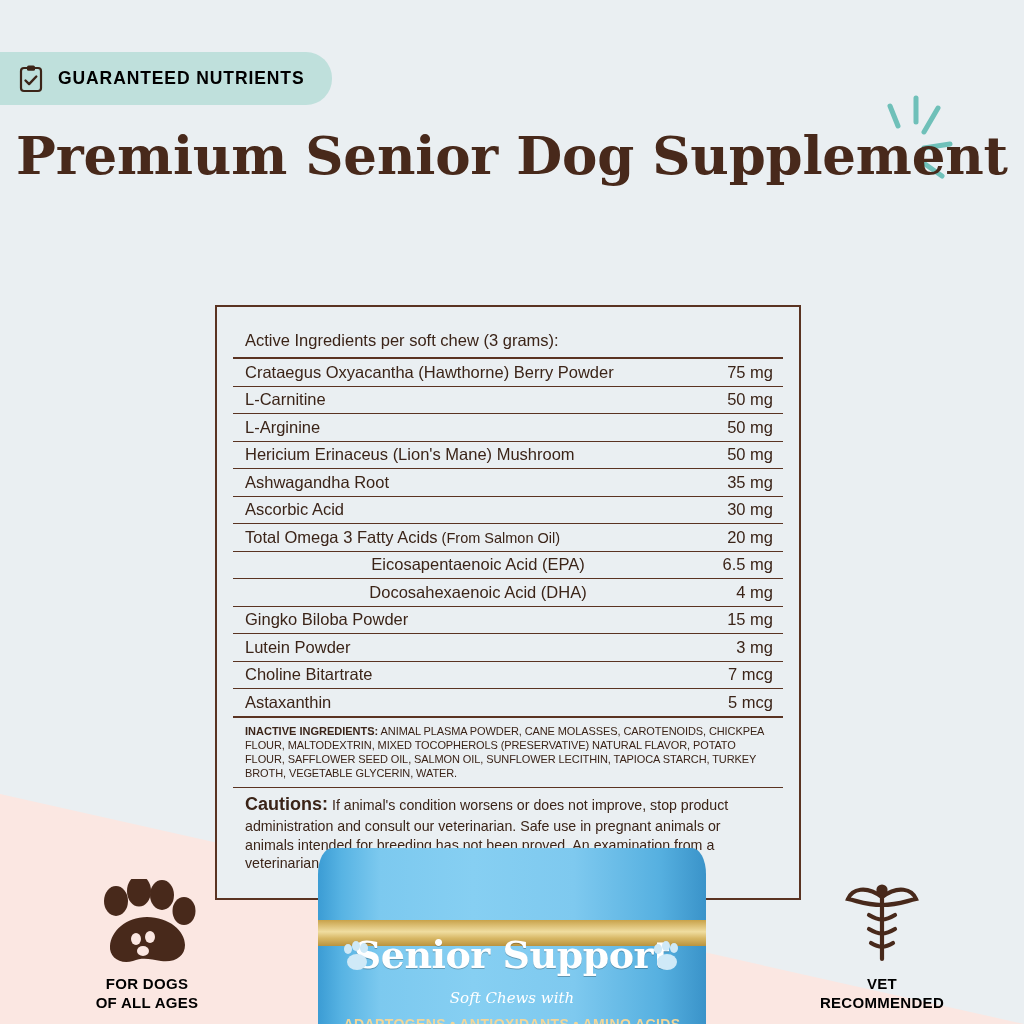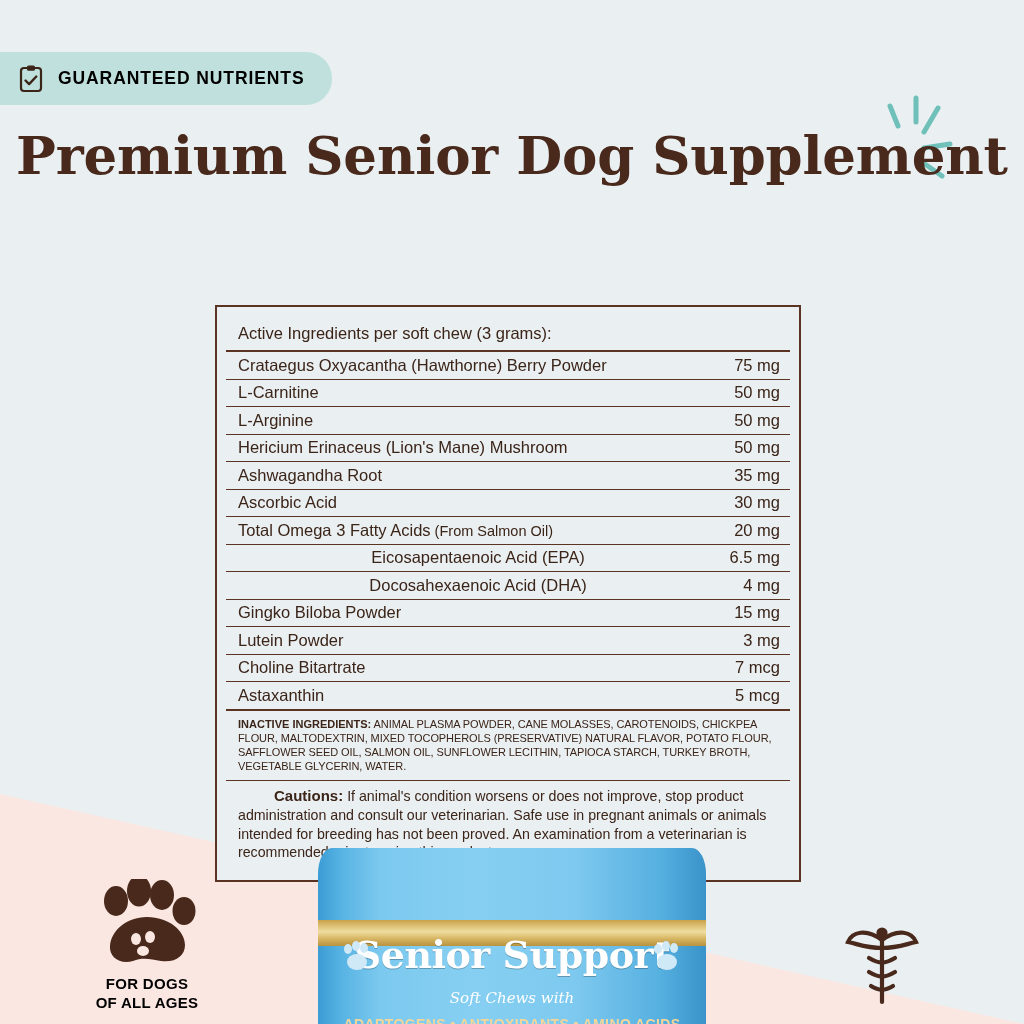--- a/index.html
+++ b/index.html
@@ -76,21 +76,21 @@
 
   
   .panel {
     position: absolute;
     left: 215px;
     top: 305px;
     width: 586px;
     background: #eaeff2;
     border: 2.5px solid #5a3322;
     z-index: 4;
-    padding: 9px;
+    padding: 16px;
   }
   .panel-head {
     font-size: 16.5px;
     color: #3b2418;
     padding: 8px 10px 7px 12px;
     border-bottom: 2.5px solid #5a3322;
     font-weight: 500;
   }
   table.ing {
     width: 100%;
@@ -120,21 +120,21 @@
     border-bottom: 1.6px solid #5a3322;
     letter-spacing: -0.1px;
   }
   .fine b { letter-spacing: 0px; }
   .cautions {
     font-size: 14.2px;
     line-height: 1.33;
     color: #3b2418;
     padding: 5px 12px 9px 12px;
   }
-  .cautions b { font-size: 15px; margin-left: 36px; }
+  .cautions b { font-size: 18px; }
 
   
   .bl {
     position: absolute;
     left: 52px;
     bottom: 12px;
     width: 190px;
     text-align: center;
     z-index: 5;
   }
@@ -336,20 +336,24 @@
         <line x1="43" y1="14" x2="43" y2="78"></line>
         <path d="M43 16 c-16 -12 -30 -8 -34 2 c10 2 18 6 34 6"></path>
         <path d="M43 16 c16 -12 30 -8 34 2 c-10 2 -18 6 -34 6"></path>
         <path d="M30 34 c10 6 16 6 26 0"></path>
         <path d="M30 48 c10 6 16 6 26 0"></path>
         <path d="M32 62 c8 5 14 5 22 0"></path>
       </g>
       <circle cx="43" cy="9" r="5.6" fill="#48291b"></circle>
     </svg>
   </span>
+  <div class="cap">
+    <div>VET</div>
+    <div>RECOMMENDED</div>
+  </div>
 </div>
 
 <div class="jar">
   <div class="jar-body"></div>
   <div class="jar-gold"></div>
   <span class="paw-s" style="left:22px; top:92px;">
     <svg width="34" height="34" viewBox="0 0 34 34">
         <g fill="#cfe9f7">
           <ellipse cx="8" cy="9" rx="4" ry="5"></ellipse>
           <ellipse cx="16" cy="6" rx="4" ry="5"></ellipse>

